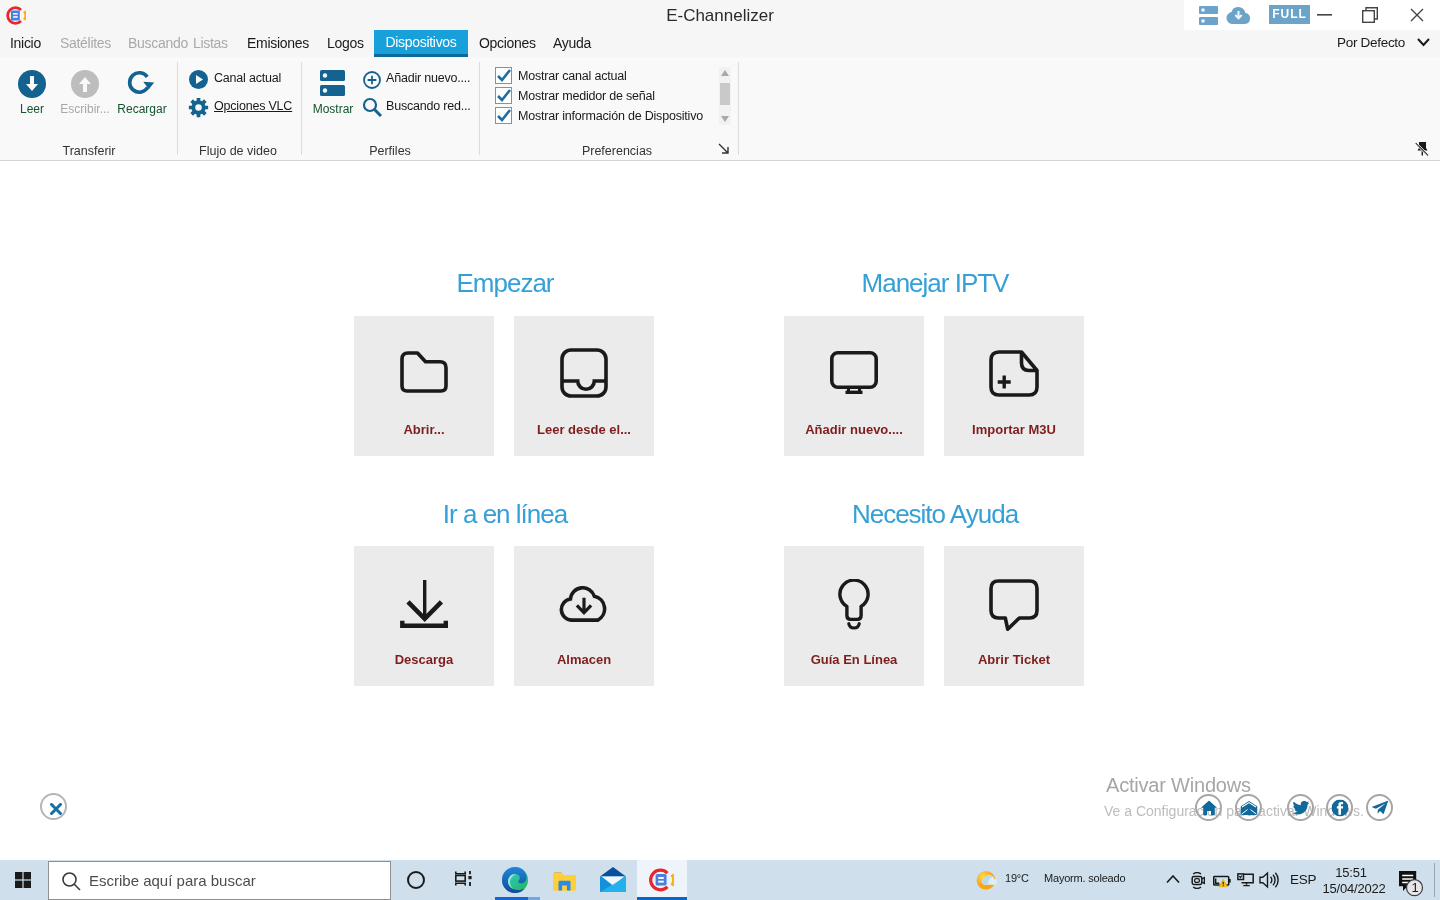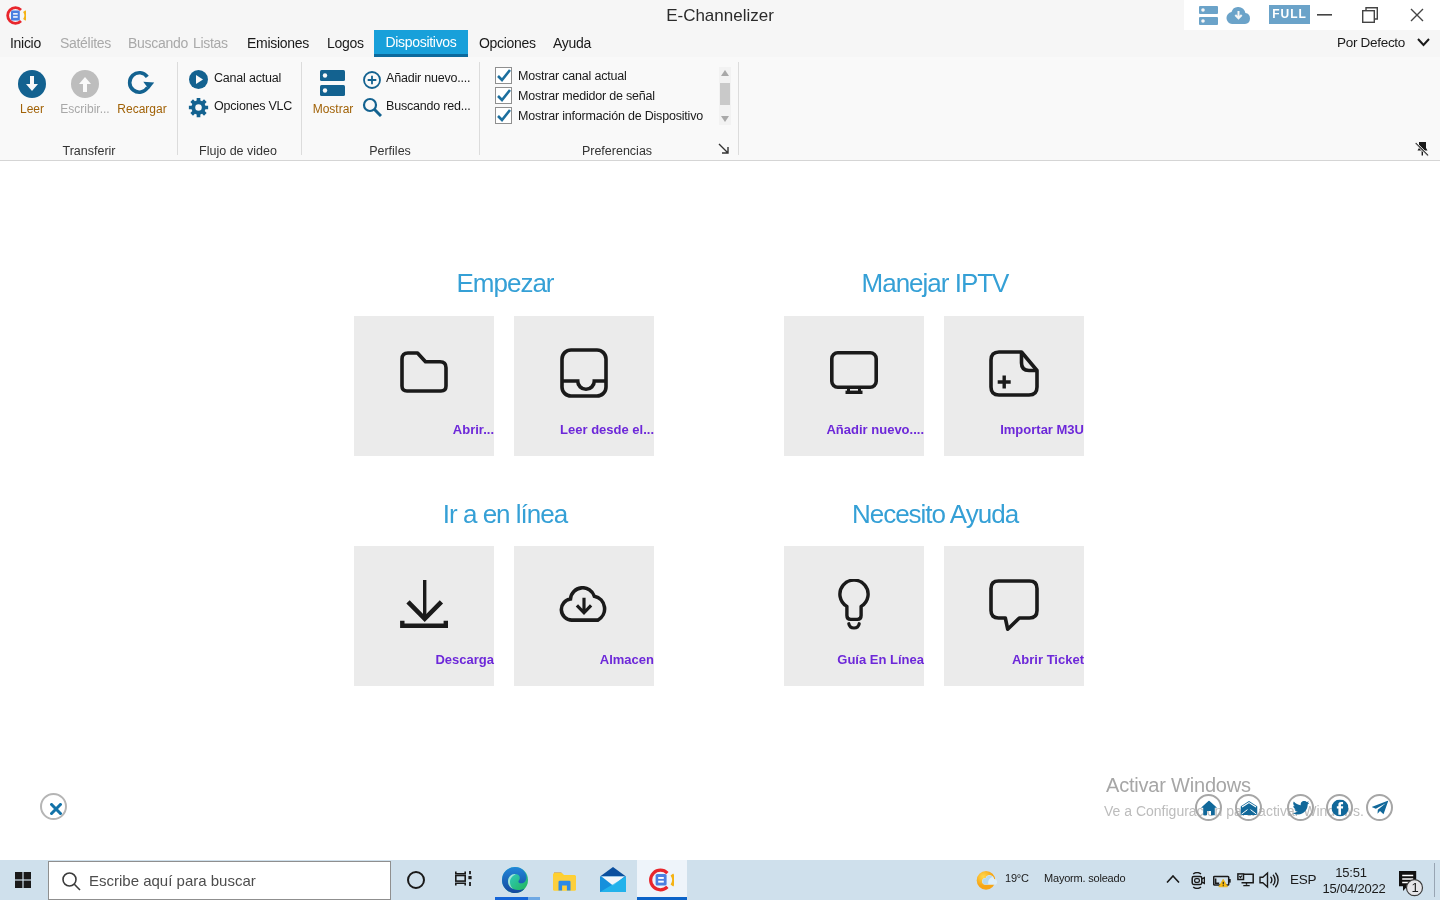--- a/index.html
+++ b/index.html
@@ -13,27 +13,27 @@
 
 #menubar { position:absolute; left:0; top:30px; width:1440px; height:27px; background:#f6f6f6; }
 .menu-item { position:absolute; top:0; height:27px; line-height:26px; font-size:14px; color:#1a1a1a; letter-spacing:-0.3px; }
 .menu-gray { color:#a9a9a9; }
 #tab-sel { position:absolute; left:374px; top:0; width:94px; height:27px; background:#18a0da; border-bottom:3px solid #0c6a9d; color:#fff; text-align:center; line-height:25px; font-size:14px; letter-spacing:-0.3px; }
 
 
 #ribbon { position:absolute; left:0; top:57px; width:1440px; height:104px; background:#f9f9f9; border-bottom:1px solid #d5d5d5; }
 .rib-sep { position:absolute; top:5px; width:1px; height:93px; background:#dcdcdc; }
 .rib-label { position:absolute; top:87px; font-size:12.5px; color:#333; text-align:center; }
-.bigbtn-label { position:absolute; top:45px; font-size:12px; color:#a16207; text-align:center; white-space:nowrap; }
+.bigbtn-label { position:absolute; top:45px; font-size:12px; color:#14532d; text-align:center; white-space:nowrap; }
 .smalltext { font-size:12.5px; color:#1a1a1a; white-space:nowrap; letter-spacing:-0.2px; }
 
 
 .sec-title { position:absolute; font-size:26px; color:#35a0d6; text-align:center; width:400px; font-weight:normal; letter-spacing:-1px; }
 .card { position:absolute; width:140px; height:140px; background:#ebebeb; }
-.card-label { position:absolute; left:0; top:106px; width:140px; text-align:right; font-size:13px; font-weight:bold; color:#6d28d9; }
+.card-label { position:absolute; left:0; top:106px; width:140px; text-align:center; font-size:13px; font-weight:bold; color:#7f1d1d; }
 .card svg { position:absolute; left:50%; top:34px; transform:translateX(-50%); }
 
 
 #activar { position:absolute; left:1106px; top:774px; font-size:20px; color:#a6a6a6; letter-spacing:-0.2px; }
 #activar2 { position:absolute; left:1104px; top:803px; font-size:14px; color:#bcbcbc; }
 .soc { position:absolute; top:794px; width:27px; height:27px; border:2px solid #a6a6a6; border-radius:50%; }
 .soc svg { position:absolute; left:50%; top:50%; transform:translate(-50%,-50%); }
 
 
 #taskbar { position:absolute; left:0; top:860px; width:1440px; height:40px; background:#cfe0ec; }
@@ -119,21 +119,21 @@
 
     <svg class="abs" style="left:189px;top:13px" width="19" height="19" viewBox="0 0 19 19">
       <circle cx="9.5" cy="9.5" r="9.5" fill="#136290"></circle>
         <path d="M7 5l7 4.5-7 4.5z" fill="#f9f9f9"></path>
     </svg>
     <span class="smalltext abs" style="left:214px;top:14px;">Canal actual</span>
     <svg class="abs" style="left:188px;top:40px" width="21" height="21" viewBox="0 0 24 24" fill="#136290">
       <path d="M23.0 9.9 L23.0 14.1 L19.9 14.1 L19.1 16.1 L21.3 18.3 L18.3 21.3 L16.1 19.1 L14.1 19.9 L14.1 23.0 L9.9 23.0 L9.9 19.9 L7.9 19.1 L5.7 21.3 L2.7 18.3 L4.9 16.1 L4.1 14.1 L1.0 14.1 L1.0 9.9 L4.1 9.9 L4.9 7.9 L2.7 5.7 L5.7 2.7 L7.9 4.9 L9.9 4.1 L9.9 1.0 L14.1 1.0 L14.1 4.1 L16.1 4.9 L18.3 2.7 L21.3 5.7 L19.1 7.9 L19.9 9.9 Z"></path>
       <circle cx="12" cy="12" r="3.7" fill="#f9f9f9"></circle>
     </svg>
-    <span class="smalltext abs" style="left:214px;top:42px;">Opciones VLC</span>
+    <span class="smalltext abs" style="left:214px;top:42px;text-decoration:underline;">Opciones VLC</span>
     <div class="rib-label" style="left:188px;width:100px;">Flujo de video</div>
     <div class="rib-sep" style="left:301px"></div>
 
     <svg class="abs" style="left:320px;top:13px" width="25" height="26" viewBox="0 0 25 26" fill="#136290">
       <rect x="0" y="0" width="25" height="11" rx="1.5"></rect>
         <rect x="0" y="15" width="25" height="11" rx="1.5"></rect>
       <circle cx="5" cy="5.5" r="2.2" fill="#f9f9f9"></circle>
         <circle cx="5" cy="20.5" r="2.2" fill="#f9f9f9"></circle>
     </svg>
     <div class="bigbtn-label" style="left:305px;width:56px;">Mostrar</div>

